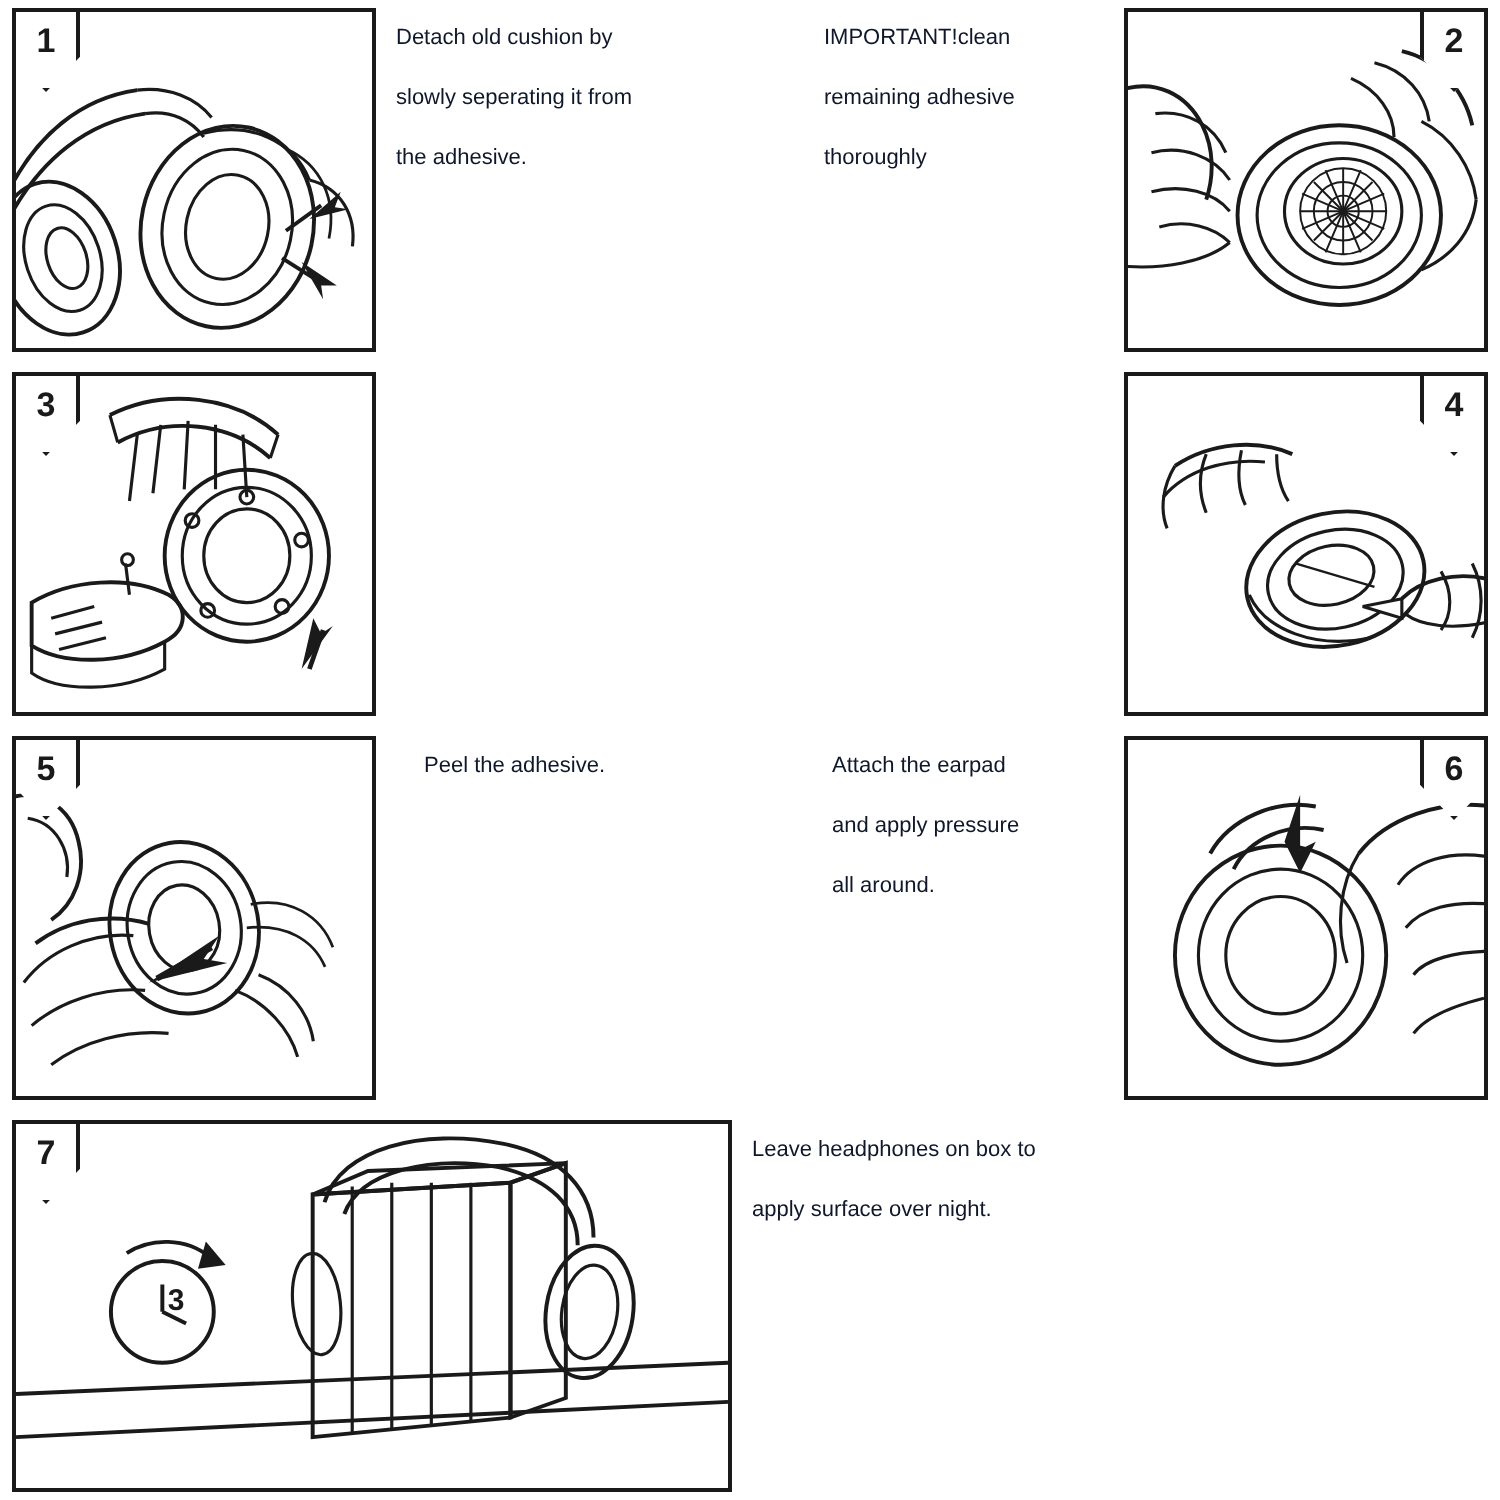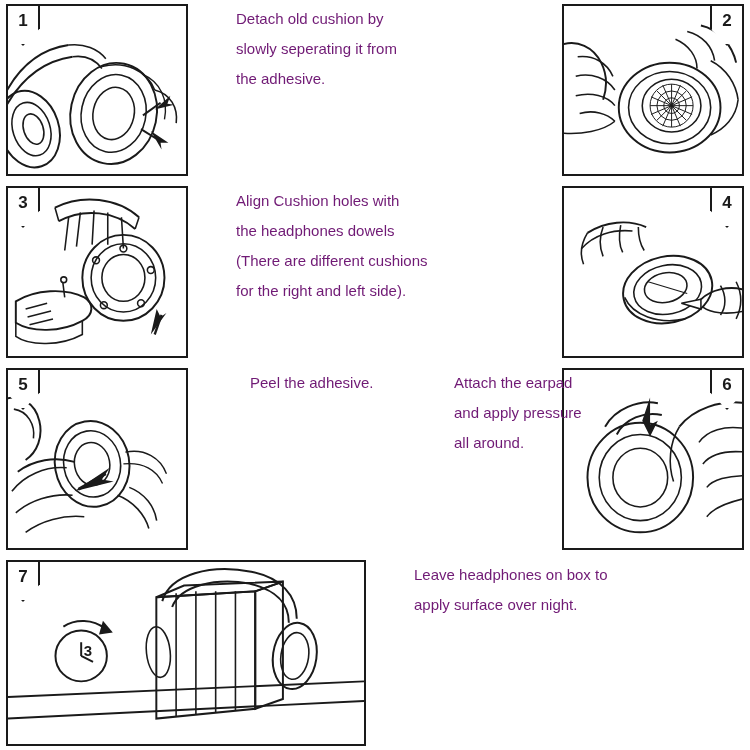--- a/index.html
+++ b/index.html
@@ -59,25 +59,24 @@
     right: -2px;
     clip-path: polygon(0 0, 100% 0, 100% 58%, 50% 100%, 0 58%);
     padding-bottom: 6px;
     height: 42px;
     line-height: 30px;
   }
 
   
   .caption {
     position: absolute;
-    font-size: 15px;
+    font-size: 11px;
     line-height: 30px;
-    color: #701a75;
+    color: #0f172a;
     white-space: pre-line;
-    margin-left: 38px;
   }
 
   
   .art {
     position: absolute;
     inset: 0;
   }
   .art svg {
     display: block;
     width: 100%;
@@ -155,20 +154,23 @@
           <circle cx="110" cy="102" r="22"></circle>
           <circle cx="110" cy="102" r="15"></circle>
           <circle cx="110" cy="102" r="8"></circle>
           <path d="M88 102 L132 102 M110 80 L110 124 M95 87 L125 117 M125 87 L95 117"></path>
           <path d="M101 81 L119 123 M119 81 L101 123 M89 93 L131 111 M89 111 L131 93"></path>
         </g>
       </svg>
     </div>
     <div class="badge tr">2</div>
   </div>
+  <div class="caption" style="left:412px; top:4px; width:150px;">IMPORTANT!clean
+remaining adhesive
+thoroughly</div>
 
   <div class="panel" style="left:6px; top:186px; width:182px; height:172px;">
     <div class="art">
       <svg viewBox="0 0 182 172" preserveAspectRatio="none">
         <g fill="none" stroke="#1a1a1a" stroke-width="1.6">
 
           <path d="M48 20 C 76 6, 112 10, 134 30" stroke-width="2"></path>
           <path d="M52 34 C 78 20, 110 24, 130 42" stroke-width="2"></path>
           <path d="M48 20 L52 34 M134 30 L130 42"></path>
 
@@ -193,24 +195,20 @@
         <g fill="#1a1a1a">
           <path d="M146 150 L152 124 L156 132 L162 128 Z"></path>
         </g>
         <g fill="none" stroke="#1a1a1a" stroke-width="2.4">
           <path d="M150 150 L157 130"></path>
         </g>
       </svg>
     </div>
     <div class="badge tl">3</div>
   </div>
-  <div class="caption" style="left:198px; top:186px; width:225px;">Align Cushion holes with
-the headphones dowels
-(There are different cushions
-for the right and left side).</div>
 
   <div class="panel" style="left:562px; top:186px; width:182px; height:172px;">
     <div class="art">
       <svg viewBox="0 0 182 172" preserveAspectRatio="none">
         <g fill="none" stroke="#1a1a1a" stroke-width="1.6">
 
           <path d="M24 46 C 42 34, 66 32, 84 40" stroke-width="2"></path>
           <path d="M18 62 C 30 48, 50 42, 70 44"></path>
           <path d="M24 46 C 18 56, 16 68, 20 78"></path>
           <path d="M40 40 C 36 50, 36 60, 40 70"></path>

